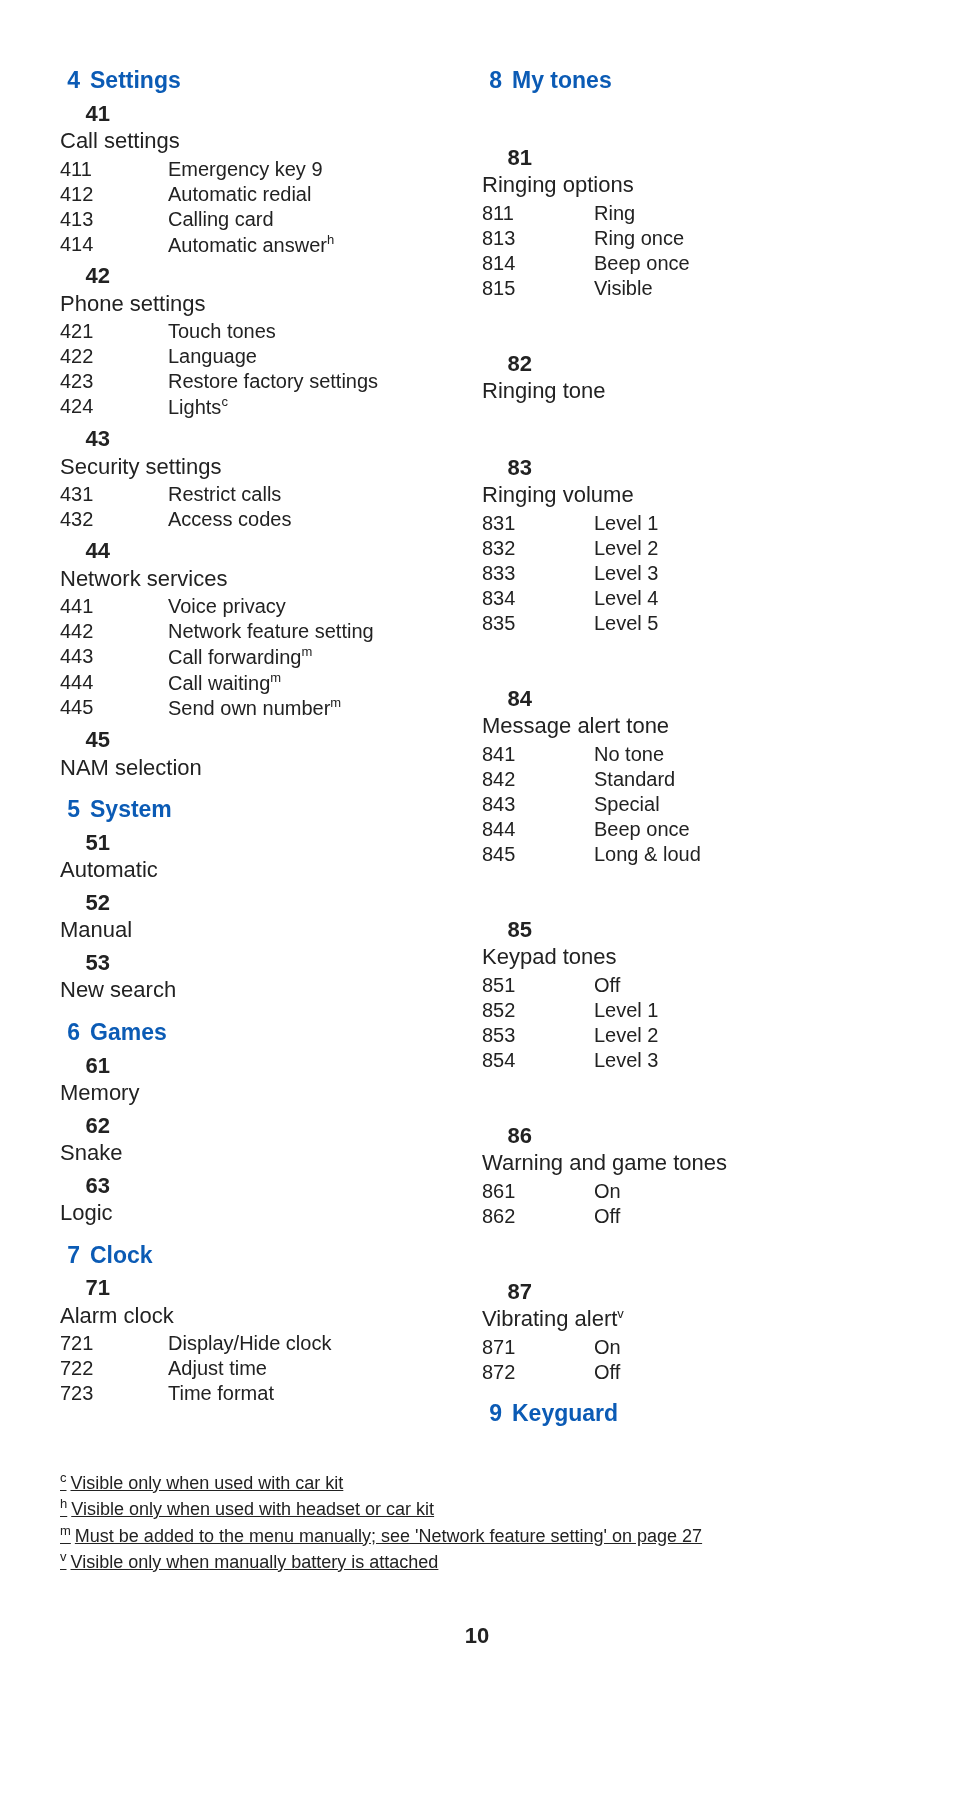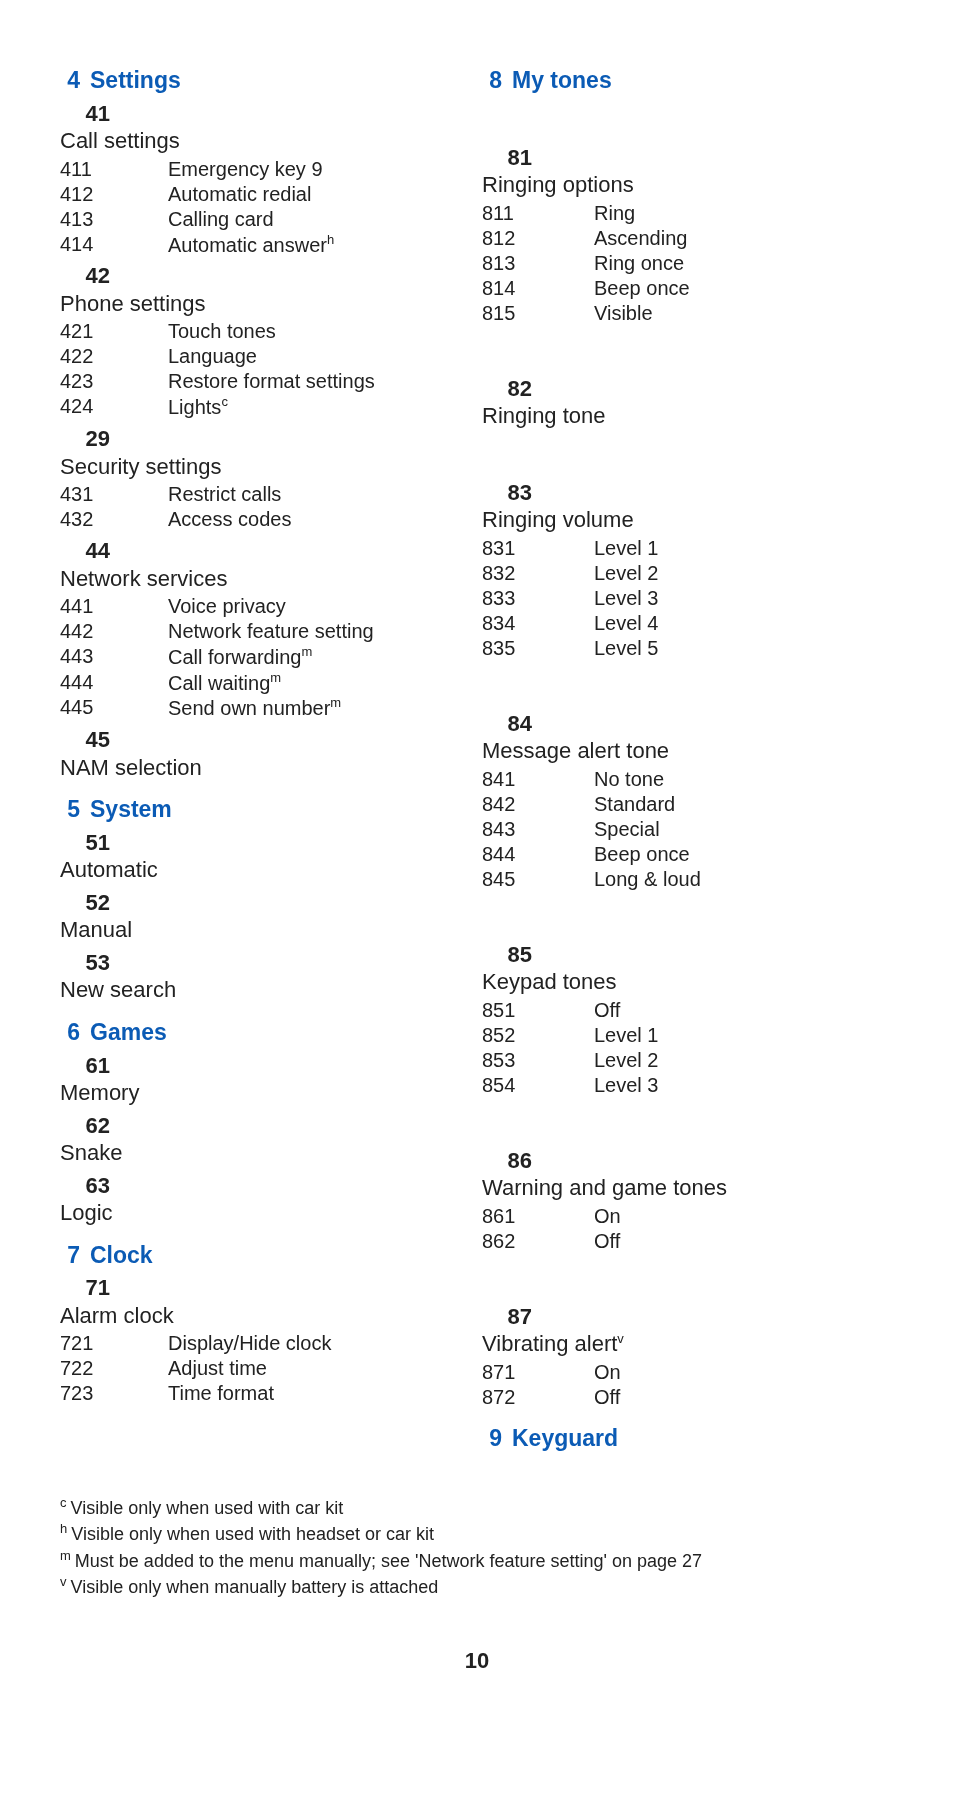--- a/index.html
+++ b/index.html
@@ -63,20 +63,21 @@
     font-size: 20px;
   }
 
   
   .col-right .l2-num { width: 50px; margin-top: 44px; }
   .col-right .l3-num { width: 100px; }
 
   .footnotes {
     margin-top: 28px;
     font-size: 18px;
+    text-decoration: underline;
   }
   .footnote {
     margin: 2px 0;
   }
   .footnote sup {
     font-size: 13px;
     vertical-align: super;
     margin-right: 4px;
   }
   sup.inline {
@@ -127,28 +128,28 @@
         <div class="l3-row">
           <span class="l3-num">421</span>
           <span class="l3-label">Touch tones</span>
         </div>
         <div class="l3-row">
           <span class="l3-num">422</span>
           <span class="l3-label">Language</span>
         </div>
         <div class="l3-row">
           <span class="l3-num">423</span>
-          <span class="l3-label">Restore format settings</span>
+          <span class="l3-label">Restore factory settings</span>
         </div>
         <div class="l3-row">
           <span class="l3-num">424</span>
           <span class="l3-label">Lights<sup class="inline">c</sup></span>
         </div>
         <div class="l2-row">
-          <span class="l2-num">29</span>
+          <span class="l2-num">43</span>
           <span class="l2-label">Security settings</span>
         </div>
         <div class="l3-row">
           <span class="l3-num">431</span>
           <span class="l3-label">Restrict calls</span>
         </div>
         <div class="l3-row">
           <span class="l3-num">432</span>
           <span class="l3-label">Access codes</span>
         </div>
@@ -246,24 +247,20 @@
           <span class="num">8</span>
           <span>My tones</span>
         </div>
         <div class="l2-row">
           <span class="l2-num">81</span>
           <span class="l2-label">Ringing options</span>
         </div>
         <div class="l3-row">
           <span class="l3-num">811</span>
           <span class="l3-label">Ring</span>
-        </div>
-        <div class="l3-row">
-          <span class="l3-num">812</span>
-          <span class="l3-label">Ascending</span>
         </div>
         <div class="l3-row">
           <span class="l3-num">813</span>
           <span class="l3-label">Ring once</span>
         </div>
         <div class="l3-row">
           <span class="l3-num">814</span>
           <span class="l3-label">Beep once</span>
         </div>
         <div class="l3-row">

